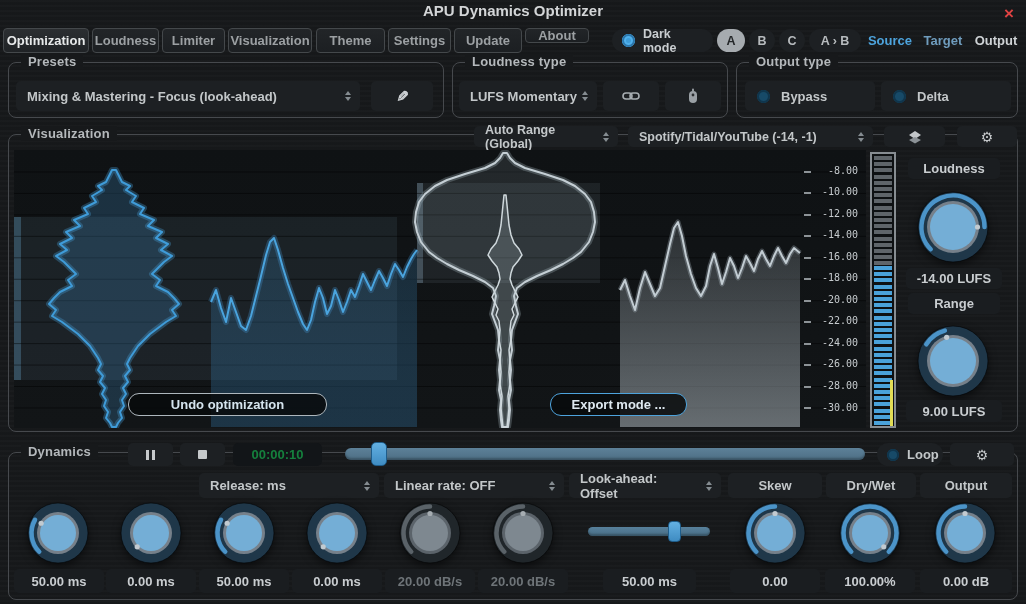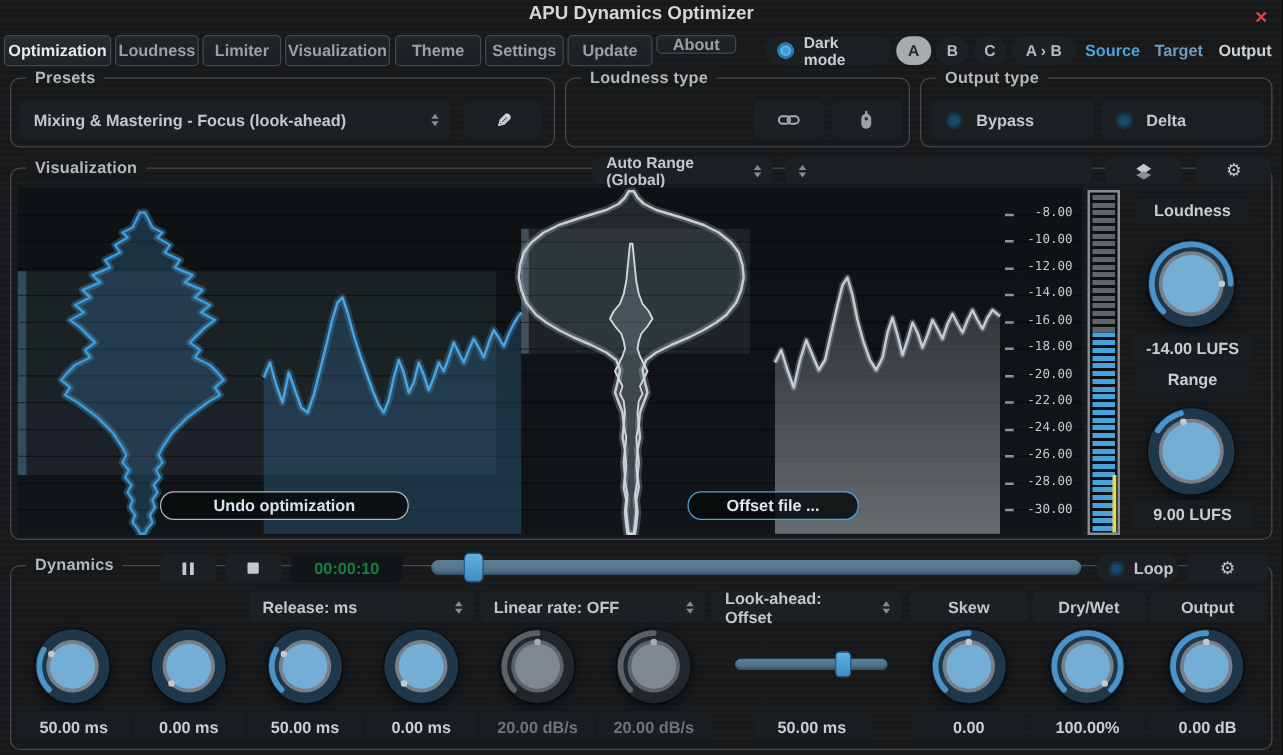--- a/index.html
+++ b/index.html
@@ -75,20 +75,27 @@
           <i class="dn"></i>
         </span>
     </div>
     <div class="abs ctl ctr" style="left:362px;top:18px;width:62px;height:30px;font-size:15px;color:#cfd3d6;">
       <span style="transform:rotate(90deg);display:inline-block;">✎</span>
     </div>
   </div>
 
   <div class="abs fs" style="left:452px;top:62px;width:276px;height:56px;">
     <span class="legend">Loudness type</span>
+    <div class="abs ctl sel" style="left:6px;top:18px;width:138px;height:30px;">
+      <span>LUFS Momentary</span>
+      <span class="spin">
+          <i class="up"></i>
+          <i class="dn"></i>
+        </span>
+    </div>
     <div class="abs ctl icon-btn" style="left:150px;top:18px;width:56px;height:30px;">
       <svg width="18" height="12" viewBox="0 0 18 12">
         <rect x="1" y="3" width="9" height="6" rx="3" fill="none" stroke="#a7adb1" stroke-width="1.6"></rect>
         <rect x="8" y="3" width="9" height="6" rx="3" fill="none" stroke="#a7adb1" stroke-width="1.6"></rect>
       </svg>
     </div>
     <div class="abs ctl icon-btn" style="left:212px;top:18px;width:56px;height:30px;">
       <svg width="12" height="16" viewBox="0 0 12 16">
         <rect x="2" y="3" width="8" height="12" rx="4" fill="#9aa0a5"></rect>
         <rect x="5" y="0.5" width="2" height="3" rx="1" fill="#9aa0a5"></rect>
@@ -114,20 +121,21 @@
   </div>
 
   <div class="abs ctl sel" style="left:474px;top:126px;width:144px;height:21px;font-size:12.5px;">
     <span>Auto Range (Global)</span>
     <span class="spin">
         <i class="up"></i>
         <i class="dn"></i>
       </span>
   </div>
   <div class="abs ctl sel" style="left:628px;top:126px;width:245px;height:21px;font-size:12.5px;">
+    <span>Spotify/Tidal/YouTube (-14, -1)</span>
     <span class="spin">
         <i class="up"></i>
         <i class="dn"></i>
       </span>
   </div>
   <div class="abs ctl icon-btn" style="left:884px;top:126px;width:61px;height:21px;">
     <svg width="14" height="14" viewBox="0 0 14 14">
       <polygon points="7,1 13,5 7,9 1,5" fill="#c3c7ca"></polygon>
       <polygon points="7,7 13,10 7,13.5 1,10" fill="#8b9196"></polygon>
     </svg>
@@ -200,21 +208,21 @@
         <div class="scale-tick" style="left: 790px; top: 214.05px;"></div>
         <div class="scale-label" style="left: 778px; top: 208.05px;">-26.00</div>
         <div class="scale-tick" style="left: 790px; top: 235.5px;"></div>
         <div class="scale-label" style="left: 778px; top: 229.5px;">-28.00</div>
         <div class="scale-tick" style="left: 790px; top: 256.95px;"></div>
         <div class="scale-label" style="left: 778px; top: 252px;">-30.00</div>
       </div>
   </div>
 
   <div class="abs outline-btn" style="left:128px;top:393px;width:199px;height:23px;border:1.5px solid #aeb7bd;color:#d5e4ee;">Undo optimization</div>
-  <div class="abs outline-btn" style="left:550px;top:393px;width:137px;height:23px;border:1.5px solid #4da3dc;color:#dfe9f0;">Offset file ...</div>
+  <div class="abs outline-btn" style="left:550px;top:393px;width:137px;height:23px;border:1.5px solid #4da3dc;color:#dfe9f0;">Export mode ...</div>
 
   <div class="abs" style="left:870px;top:152px;width:26px;height:276px;border:2px solid #878d92;background:#0e1113;">
     <div class="seg" style="top:2px;height:110px;background:repeating-linear-gradient(to bottom,#5f656a 0 4px,transparent 4px 6.2px);"></div>
     <div class="seg" style="top:112px;height:160px;background:repeating-linear-gradient(to bottom,#4aa2da 0 4px,transparent 4px 6.2px);"></div>
     <div class="abs" style="right:1px;top:226px;width:3px;height:46px;background:#e3dd55;"></div>
   </div>
 
   <div class="abs val" style="left:908px;top:158px;width:92px;height:21px;">Loudness</div>
   <div class="abs knob" style="left:917px;top:191px;width:72px;height:72px;"><svg width="72" height="72" viewBox="0 0 72 72">
         <circle cx="36" cy="36" r="35" fill="#1f3749" stroke="rgba(0,0,0,.55)" stroke-width="1"></circle>

